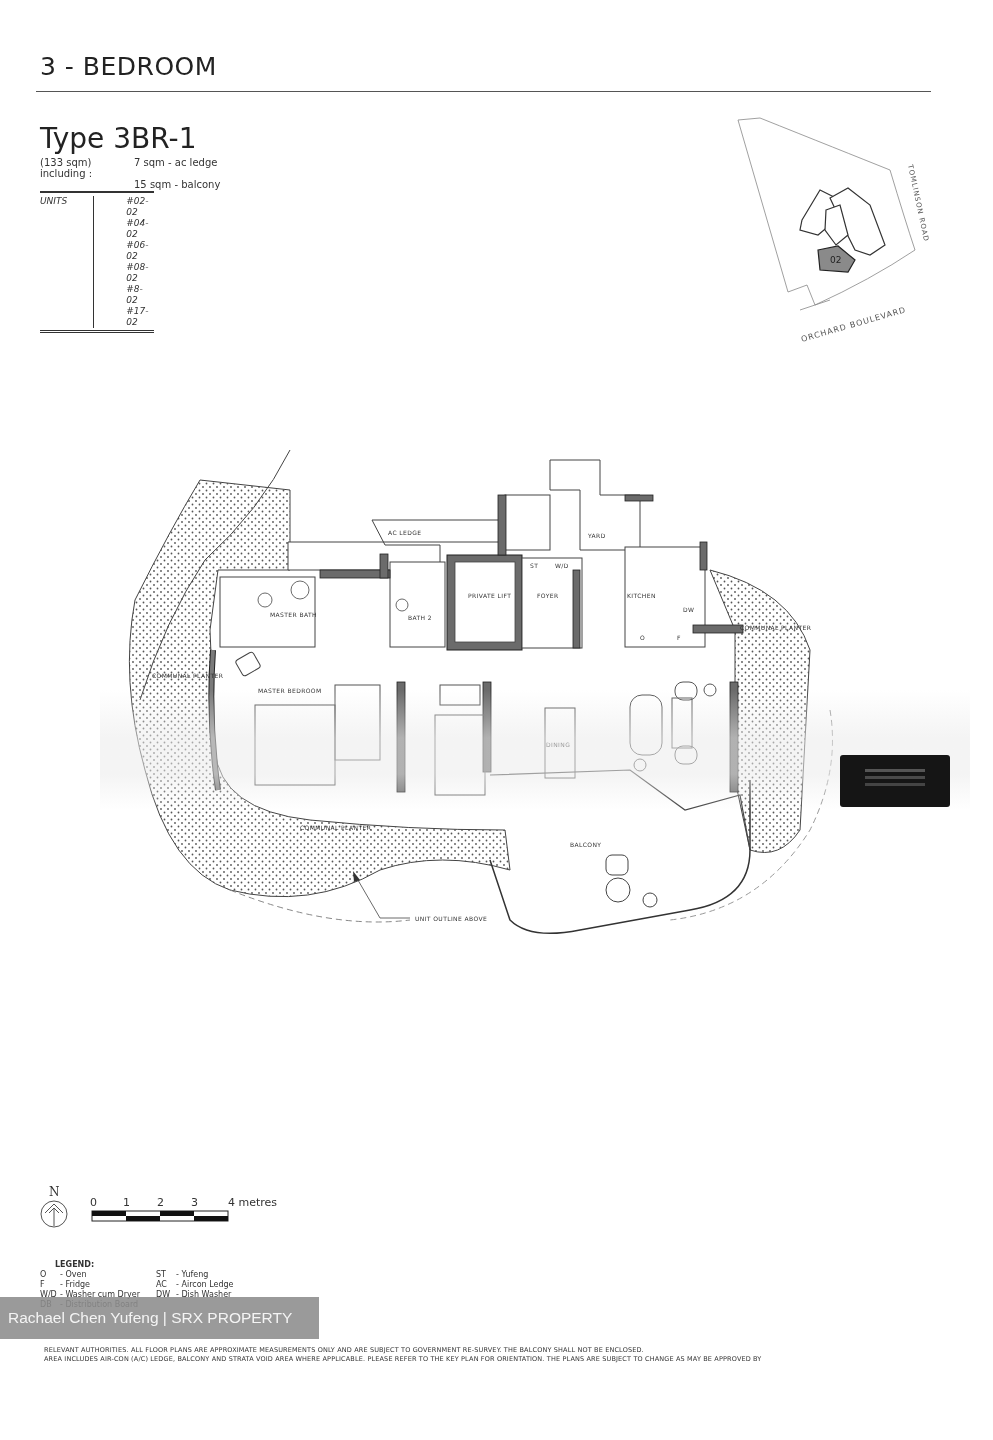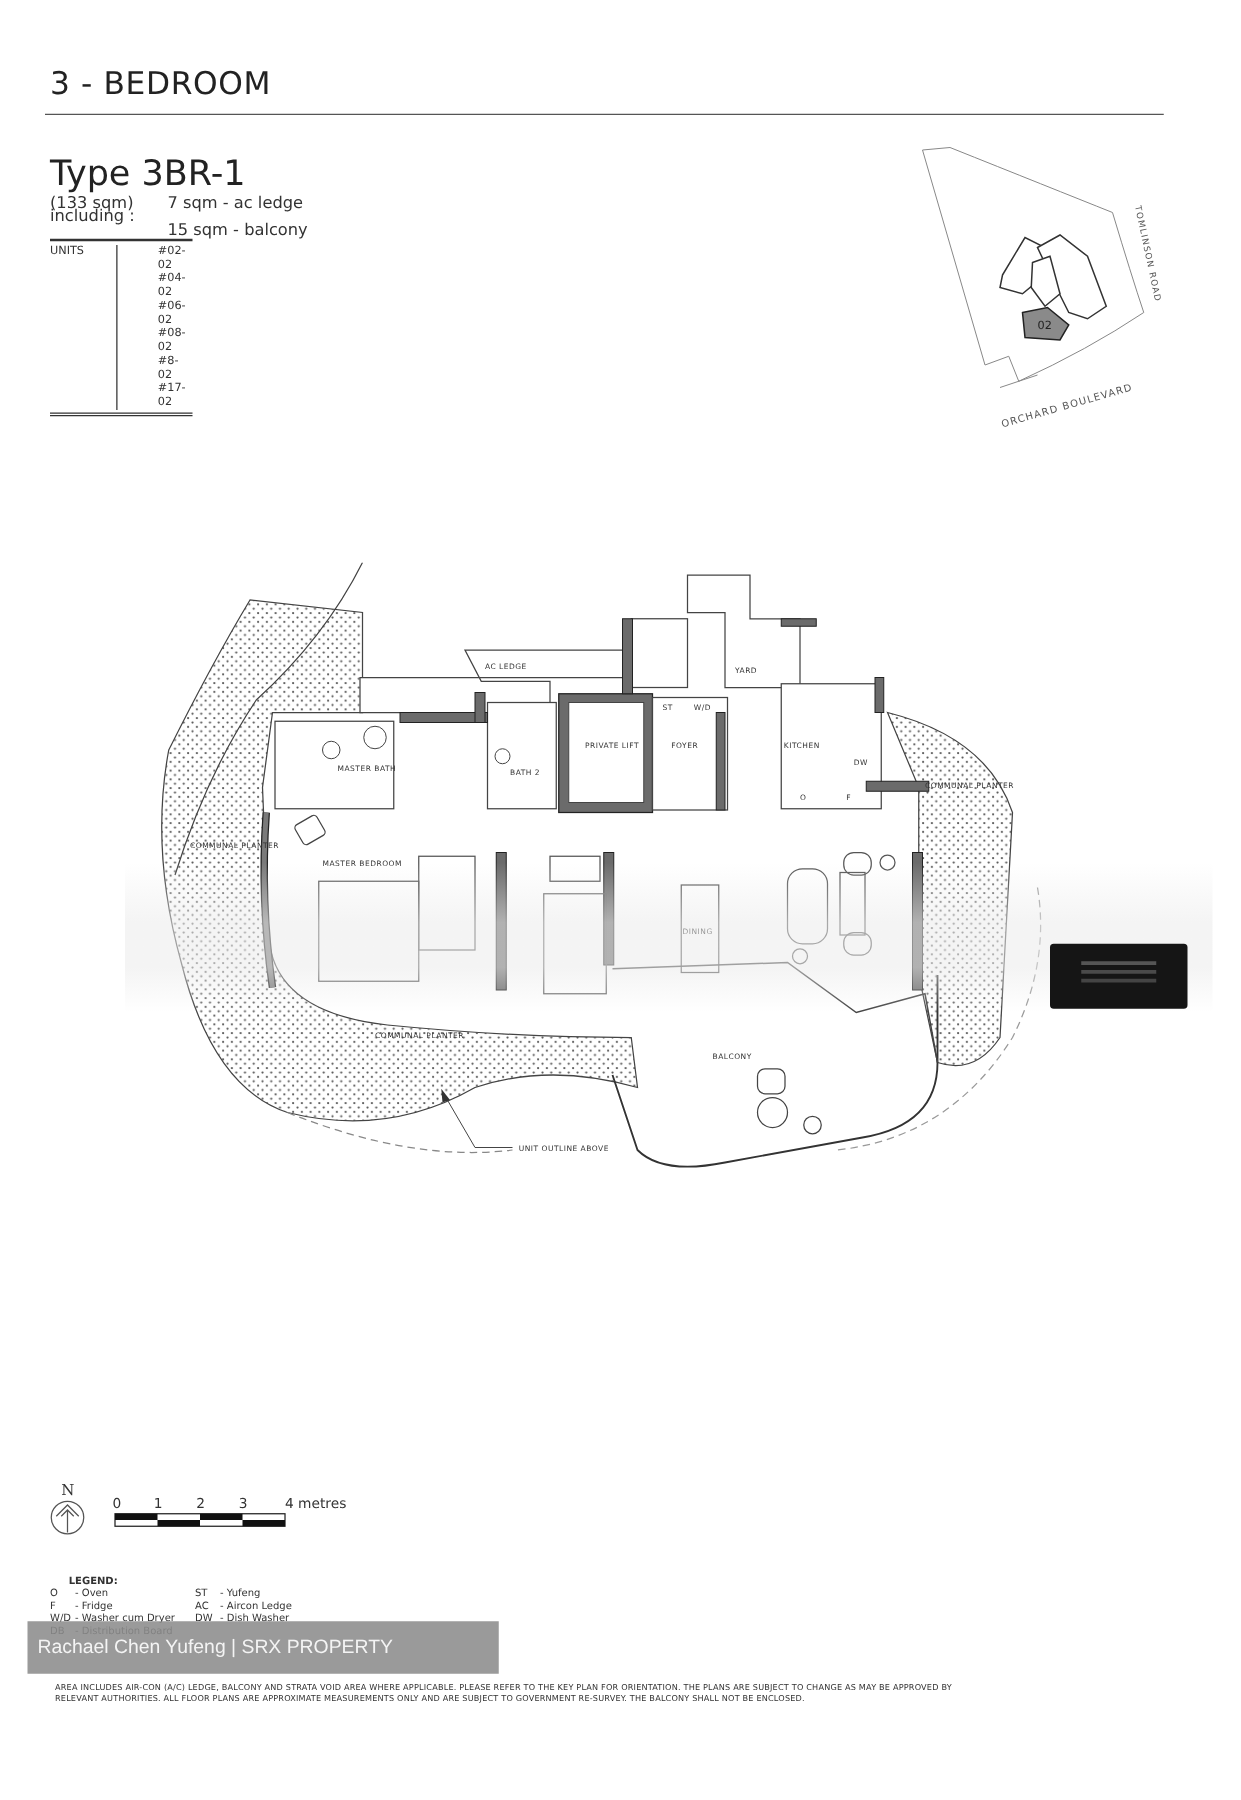--- a/index.html
+++ b/index.html
@@ -1,38 +1,38 @@
 <!DOCTYPE html>
 <html><head>
 <meta charset="utf-8">
 <style>
   html,body{margin:0;padding:0;background:#fff;}
   body{width:993px;height:1440px;position:relative;overflow:hidden;font-family:"DejaVu Sans","Liberation Sans",sans-serif;color:#222;}
   .abs{position:absolute;}
   .section-title{left:40px;top:52px;font-size:25px;letter-spacing:0.5px;color:#222;}
   .title-rule{left:36px;top:91px;width:895px;height:1px;background:#555;}
   .type-title{left:40px;top:122px;font-size:28px;color:#222;}
-  .area{left:40px;top:157px;font-size:13px;color:#333;line-height:11px;}
+  .area{left:40px;top:157px;font-size:10px;color:#333;line-height:11px;}
   .area .row{display:flex;}
   .area .lbl{width:94px;}
   .units-table{left:40px;top:191px;width:114px;border-top:2px solid #333;border-bottom:3px double #333;font-size:9px;color:#333;}
-  .units-table .inner{display:flex;padding:3px 0 2px 0;}
+  .units-table .inner{display:flex;padding:3px 0 2px 0;font-style:italic;}
   .units-table .hdr{width:60px;}
   .units-table .divider{width:1px;background:#333;margin-right:12px;}
   .units-table .vals div{line-height:11px;margin-left:20px;}
   .keyplan{left:730px;top:110px;width:230px;height:250px;}
   .plan{left:110px;top:450px;width:850px;height:500px;}
   .plan-label{font-size:6px;fill:#333;letter-spacing:.4px;}
   .watermark-badge{left:840px;top:755px;width:110px;height:52px;background:#151515;border-radius:3px;}
   .watermark-badge span{display:block;margin:14px auto 0;width:60px;height:3px;background:#555;box-shadow:0 7px 0 #4a4a4a,0 14px 0 #444;}
   .northscale{left:40px;top:1180px;width:260px;height:60px;}
   .legend{left:40px;top:1260px;font-size:8px;color:#333;line-height:10px;}
   .legend .grid{display:grid;grid-template-columns:20px 96px 20px 80px;}
   .legend .title{font-weight:bold;font-size:8px;padding-left:15px;}
-  .banner{left:0;top:1297px;width:377px;height:42px;background:rgba(140,140,140,0.88);color:#f4f4f4;font-family:"Liberation Sans",sans-serif;font-size:15.5px;line-height:42px;padding-left:8px;box-sizing:border-box;white-space:nowrap;margin-left:22px;}
+  .banner{left:0;top:1297px;width:319px;height:42px;background:rgba(140,140,140,0.88);color:#f4f4f4;font-family:"Liberation Sans",sans-serif;font-size:15.5px;line-height:42px;padding-left:8px;box-sizing:border-box;white-space:nowrap;}
   .disclaimer{left:44px;top:1346px;width:880px;font-size:6.5px;color:#333;line-height:9px;letter-spacing:.15px;}
   .haze{left:100px;top:690px;width:870px;height:120px;background:linear-gradient(180deg,rgba(255,255,255,0) 0%,rgba(235,235,235,.55) 40%,rgba(235,235,235,.55) 70%,rgba(255,255,255,0) 100%);}
 </style>
 </head>
 <body>
 
 <div class="abs section-title">3 - BEDROOM</div>
 <div class="abs title-rule"></div>
 <div class="abs type-title">Type 3BR-1</div>
 
@@ -208,15 +208,15 @@
     <span>DW</span>
       <span>- Dish Washer</span>
     <span>DB</span>
       <span>- Distribution Board</span>
   </div>
 </div>
 
 <div class="abs banner">Rachael Chen Yufeng | SRX PROPERTY</div>
 
 <div class="abs disclaimer">
+  <div>RELEVANT AUTHORITIES. ALL FLOOR PLANS ARE APPROXIMATE MEASUREMENTS ONLY AND ARE SUBJECT TO GOVERNMENT RE-SURVEY. THE BALCONY SHALL NOT BE ENCLOSED.</div>
   <div>AREA INCLUDES AIR-CON (A/C) LEDGE, BALCONY AND STRATA VOID AREA WHERE APPLICABLE. PLEASE REFER TO THE KEY PLAN FOR ORIENTATION. THE PLANS ARE SUBJECT TO CHANGE AS MAY BE APPROVED BY</div>
-  <div>RELEVANT AUTHORITIES. ALL FLOOR PLANS ARE APPROXIMATE MEASUREMENTS ONLY AND ARE SUBJECT TO GOVERNMENT RE-SURVEY. THE BALCONY SHALL NOT BE ENCLOSED.</div>
 </div>
 
 </body></html>

